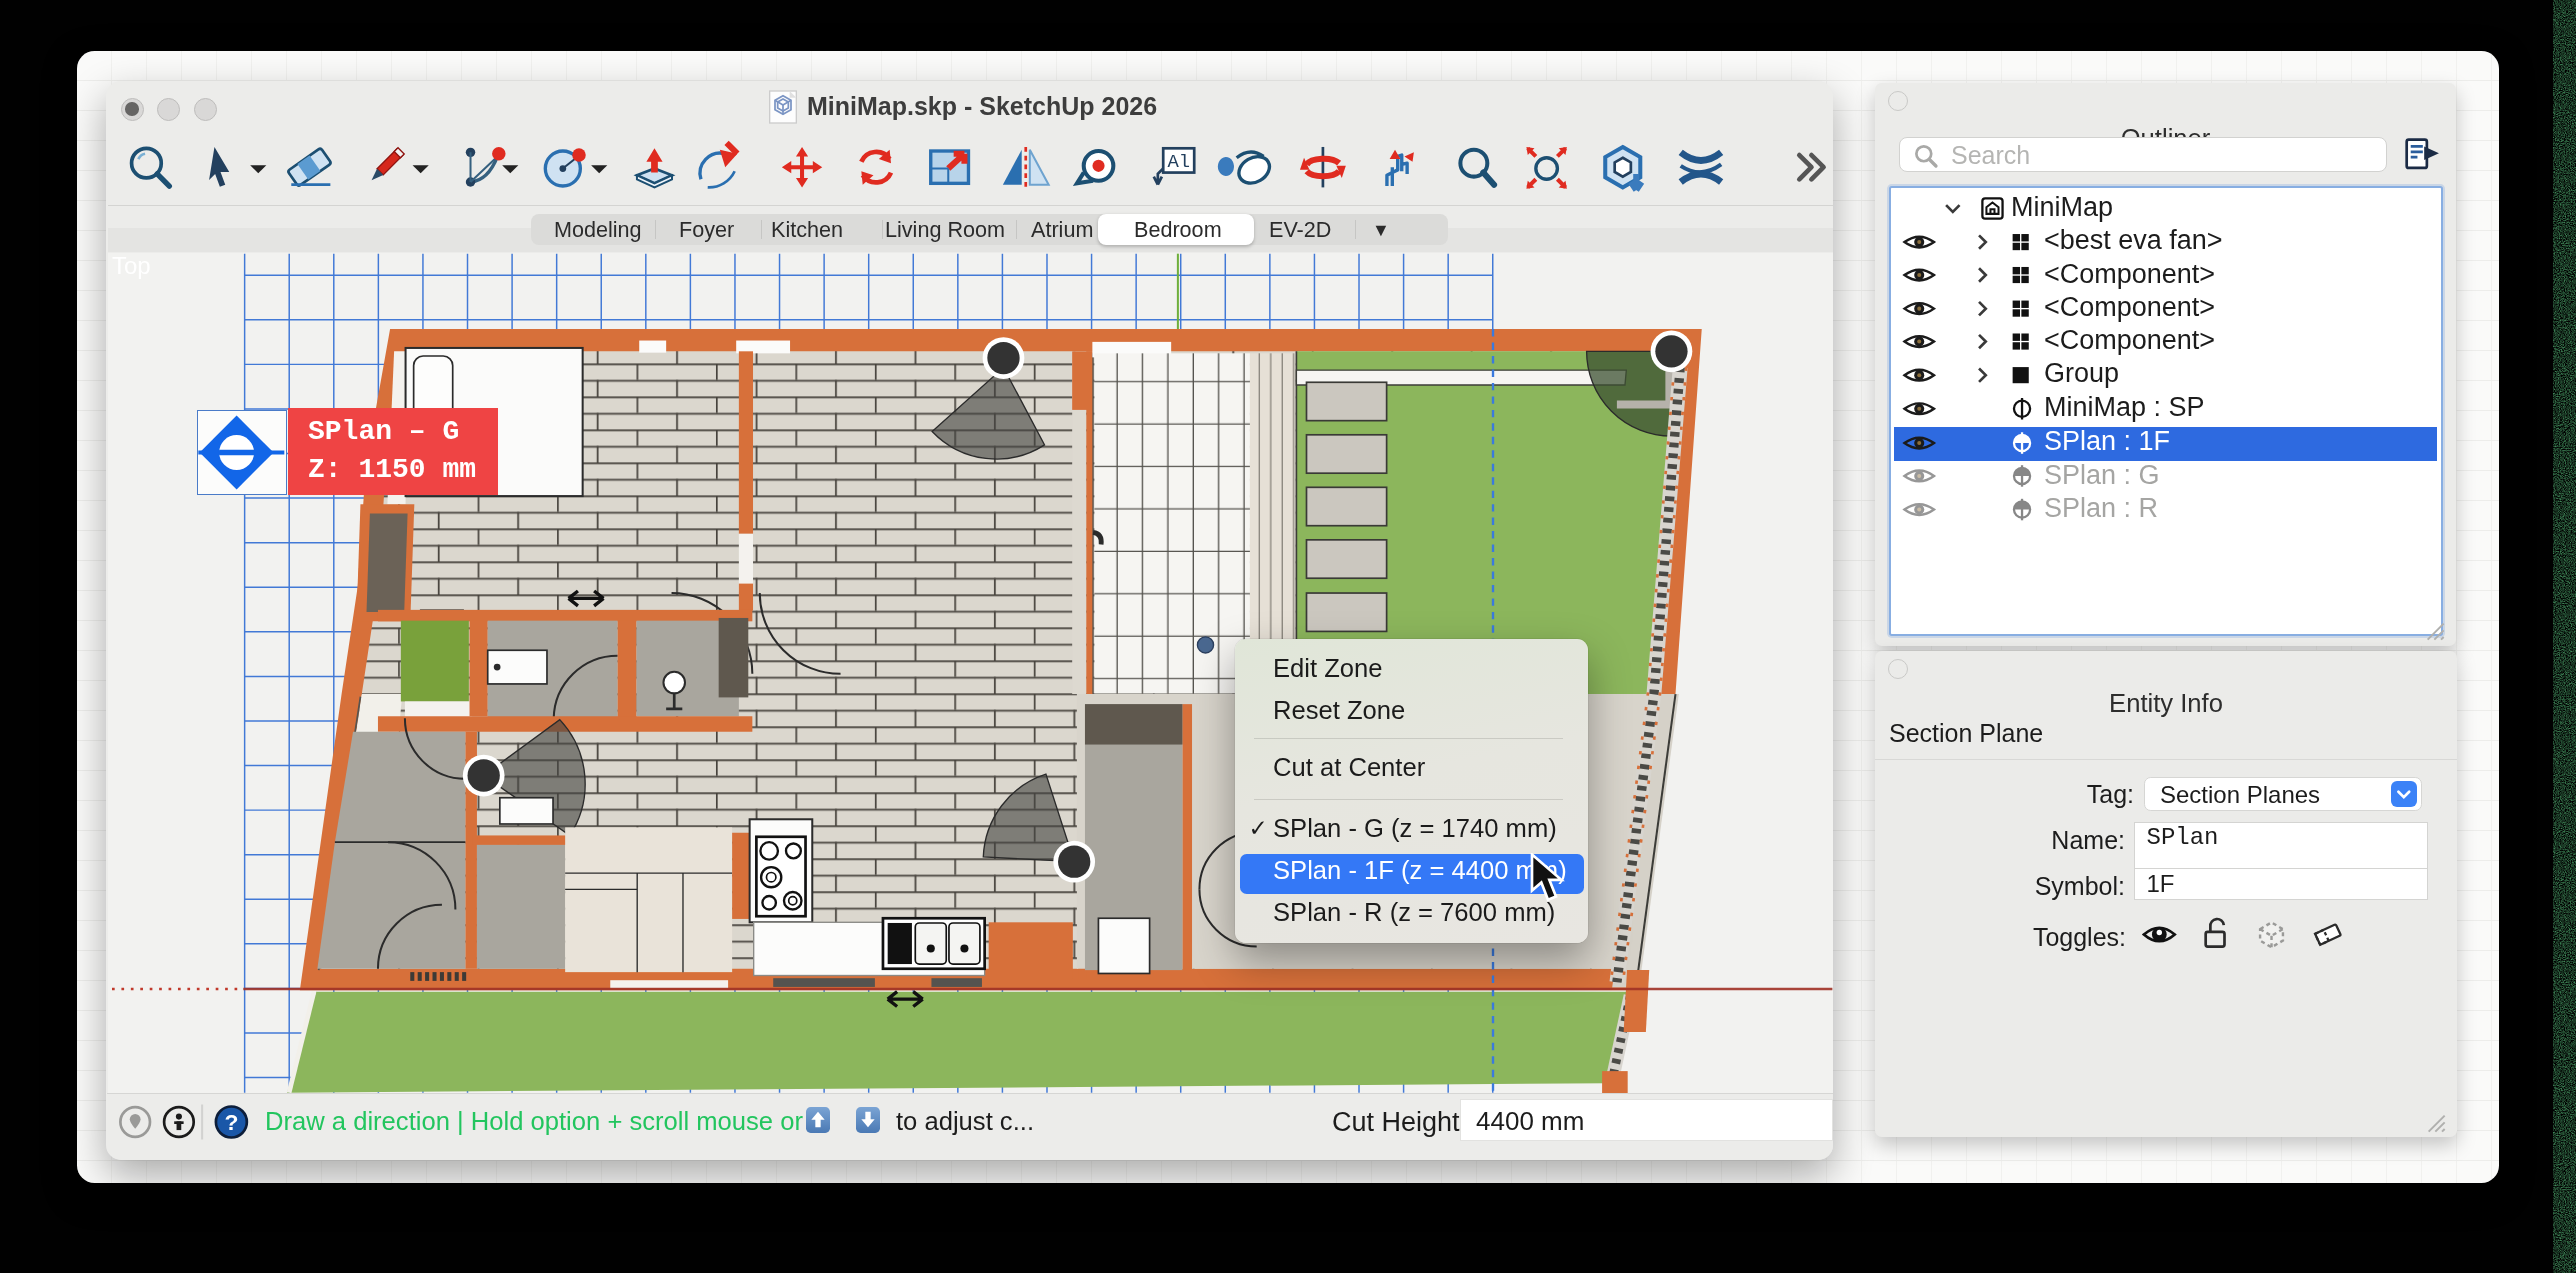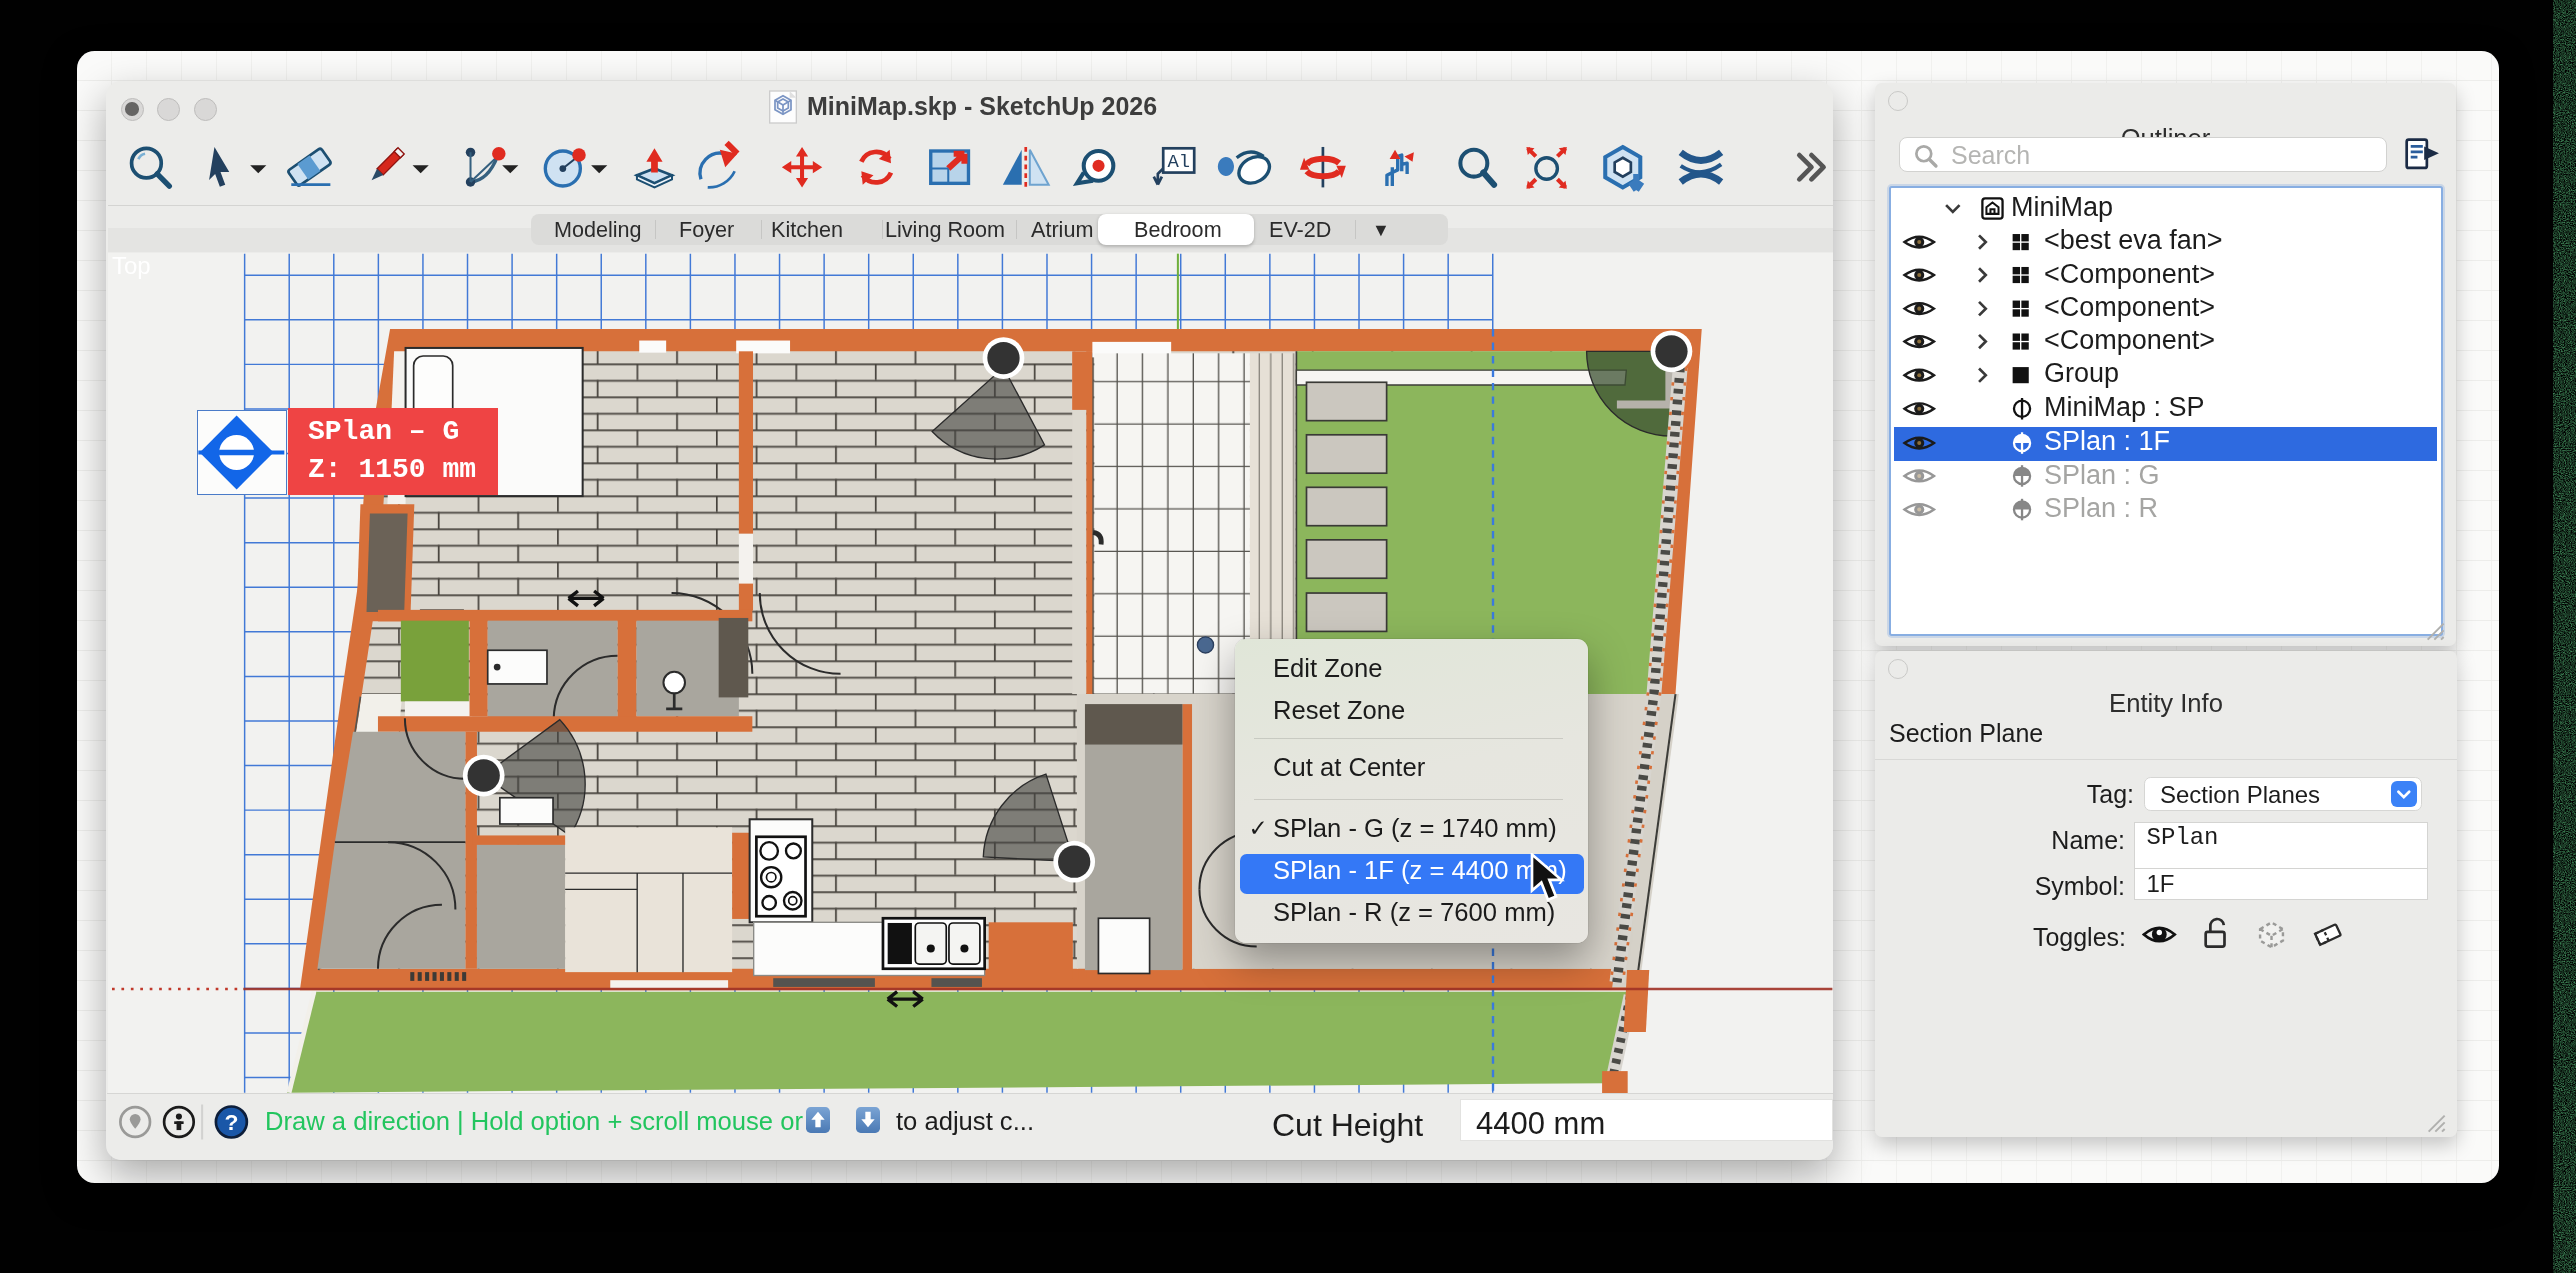--- a/index.html
+++ b/index.html
@@ -444,23 +444,23 @@
 <div class="abs" style="left:265px;top:1107px;font-size:25.6px;color:#22c55e;white-space:nowrap;">Draw a direction | Hold option + scroll mouse or</div>
 <div class="abs" style="left:806px;top:1107px;width:24px;height:25.6px;background:linear-gradient(#7ba4d4,#4a79b4);border-radius:4.7px;"></div>
 <svg class="abs" style="left:806px;top:1107px;" width="24" height="25.6" viewBox="0 0 36 38">
     <path d="M18 7 L28 19 L22 19 L22 30 L14 30 L14 19 L8 19 Z" fill="#fff"></path>
   </svg>
 <div class="abs" style="left:856px;top:1107px;width:24px;height:25.6px;background:linear-gradient(#7ba4d4,#4a79b4);border-radius:4.7px;"></div>
 <svg class="abs" style="left:856px;top:1107px;" width="24" height="25.6" viewBox="0 0 36 38">
     <path d="M18 30 L28 18 L22 18 L22 7 L14 7 L14 18 L8 18 Z" fill="#fff"></path>
   </svg>
 <div class="abs" style="left:896px;top:1107px;font-size:25.6px;color:#1c1c1c;white-space:nowrap;">to adjust c...</div>
-<div class="abs" style="left:1272px;top:1107px;font-size:32px;color:#1c1c1c;">Cut Height</div>
+<div class="abs" style="left:1332px;top:1107px;font-size:27px;color:#1c1c1c;">Cut Height</div>
 <div class="abs" style="left:1460px;top:1099px;width:373px;height:42px;background:#fff;border:1.3px solid #e2e2e0;"></div>
-<div class="abs" style="left:1476px;top:1106px;font-size:31px;color:#1c1c1c;">4400 mm</div>
+<div class="abs" style="left:1476px;top:1106px;font-size:26px;color:#1c1c1c;">4400 mm</div>
 
 <div id="spbox"></div>
 <svg class="abs" style="left:197px;top:410px;" width="90" height="85" viewBox="0 0 134 126">
   <path d="M59 8 L114 63 L59 118 L4 63 Z" fill="#1266e8"></path>
   <circle cx="59" cy="63" r="26" fill="#fff"></circle>
   <path d="M2 63 L130 63" stroke="#1266e8" stroke-width="6"></path>
   <path d="M33 63 L85 63" stroke="#1266e8" stroke-width="8"></path>
 </svg>
 <div id="sptip">SPlan – G<br>Z: 1150 mm</div>
 

